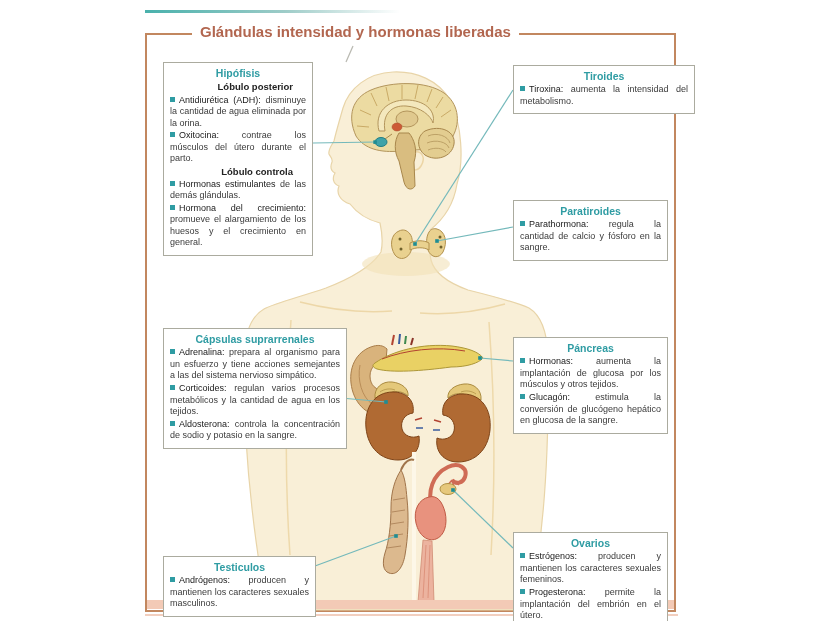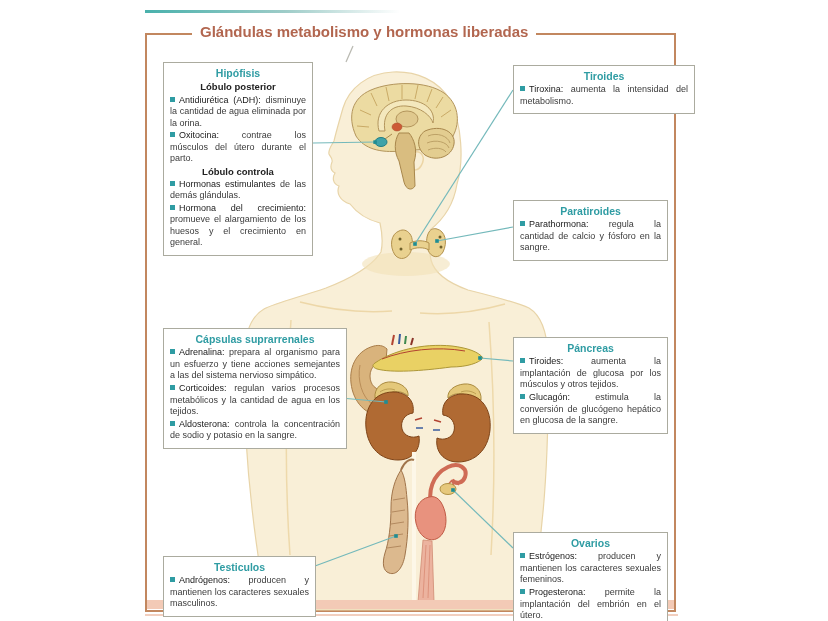--- a/index.html
+++ b/index.html
@@ -18,35 +18,35 @@
     padding:0 8px;font-size:15px;font-weight:bold;color:var(--title-terracotta,#b2664f);
     letter-spacing:0;}
   
   svg.illustration{position:absolute;left:0;top:0;z-index:2;}
   
   .tbox{position:absolute;z-index:5;background:#ffffff;border:1px solid var(--box-border-gray,#abab9f);
     box-sizing:border-box;padding:4px 6px 5px 6px;font-size:9px;line-height:1.28;color:#3b3b3b;
     text-align:justify;}
   .tbox-title{font-size:10.5px;font-weight:bold;color:var(--accent-teal,#2f9ca3);
     margin:0 0 1px 0;text-align:center;}
-  .tbox-sub{font-size:9.5px;font-weight:bold;color:#222;margin:1px 13px;text-align:center;}
+  .tbox-sub{font-size:9.5px;font-weight:bold;color:#222;margin:1px 13px;text-align:right;}
   .item{margin:1px 0;}
   .item .b{font-weight:normal;color:#1a1a1a;}
   .bullet{display:inline-block;width:5px;height:5px;background:var(--accent-teal,#2f9ca3);
     margin-right:4px;position:relative;top:-1px;}
 </style>
 </head>
 <body>
 
 <div id="stage">
 
   <div class="top-teal-line"></div>
   <div class="panel"></div>
   <div class="under-panel-line"></div>
-  <div class="page-title">Glándulas metabolismo y hormonas liberadas</div>
+  <div class="page-title">Glándulas intensidad y hormonas liberadas</div>
 
   <svg class="illustration" width="828" height="621" viewBox="0 0 828 621">
 
     <g>
       <path d="M 393,72 C 368,73 349,88 343,108 C 339,122 336,132 334,141 C 331,146 328,150 329,154
                C 330,157 333,158 332,162 C 330,167 331,171 335,173 C 332,178 333,184 339,186
                C 336,193 340,201 350,204 C 357,213 368,220 380,223 C 382,232 383,243 381,252
                C 372,266 352,278 326,288 C 300,297 275,303 264,309 C 250,317 245,334 244,355
                C 243,430 250,500 258,555 C 261,580 262,598 262,610 L 534,610
                C 534,598 535,580 538,555 C 546,500 549,430 548,355 C 547,332 542,316 529,308
@@ -185,21 +185,21 @@
 
   <div class="tbox" style="left:163px;top:328px;width:184px">
     <div class="tbox-title">Cápsulas suprarrenales</div>
     <p class="item"><span class="bullet"></span><span class="b">Adrenalina:</span> <span>prepara al organismo para un esfuerzo y tiene acciones semejantes a las del sistema nervioso simpático.</span></p>
     <p class="item"><span class="bullet"></span><span class="b">Corticoides:</span> <span>regulan varios procesos metabólicos y la cantidad de agua en los tejidos.</span></p>
     <p class="item"><span class="bullet"></span><span class="b">Aldosterona:</span> <span>controla la concentración de sodio y potasio en la sangre.</span></p>
   </div>
 
   <div class="tbox" style="left:513px;top:337px;width:155px">
     <div class="tbox-title">Páncreas</div>
-    <p class="item"><span class="bullet"></span><span class="b">Tiroides:</span> <span>aumenta la implantación de glucosa por los músculos y otros tejidos.</span></p>
+    <p class="item"><span class="bullet"></span><span class="b">Hormonas:</span> <span>aumenta la implantación de glucosa por los músculos y otros tejidos.</span></p>
     <p class="item"><span class="bullet"></span><span class="b">Glucagón:</span> <span>estimula la conversión de glucógeno hepático en glucosa de la sangre.</span></p>
   </div>
 
   <div class="tbox" style="left:163px;top:556px;width:153px">
     <div class="tbox-title">Testiculos</div>
     <p class="item"><span class="bullet"></span><span class="b">Andrógenos:</span> <span>producen y mantienen los caracteres sexuales masculinos.</span></p>
   </div>
 
   <div class="tbox" style="left:513px;top:532px;width:155px">
     <div class="tbox-title">Ovarios</div>

